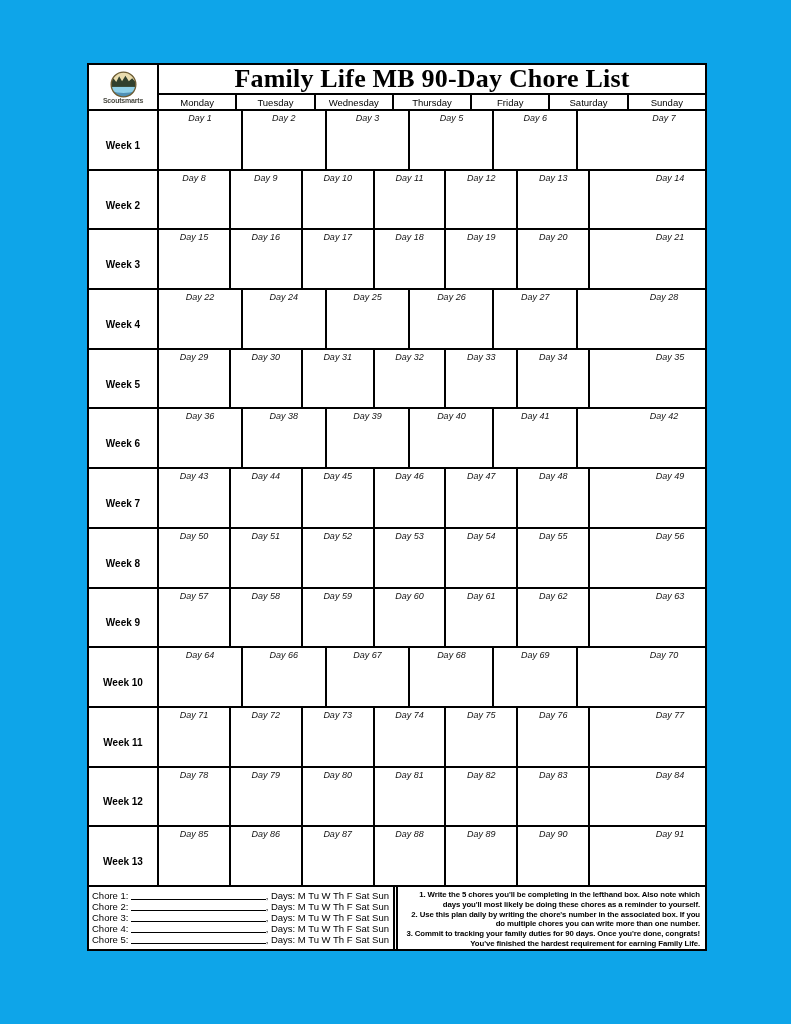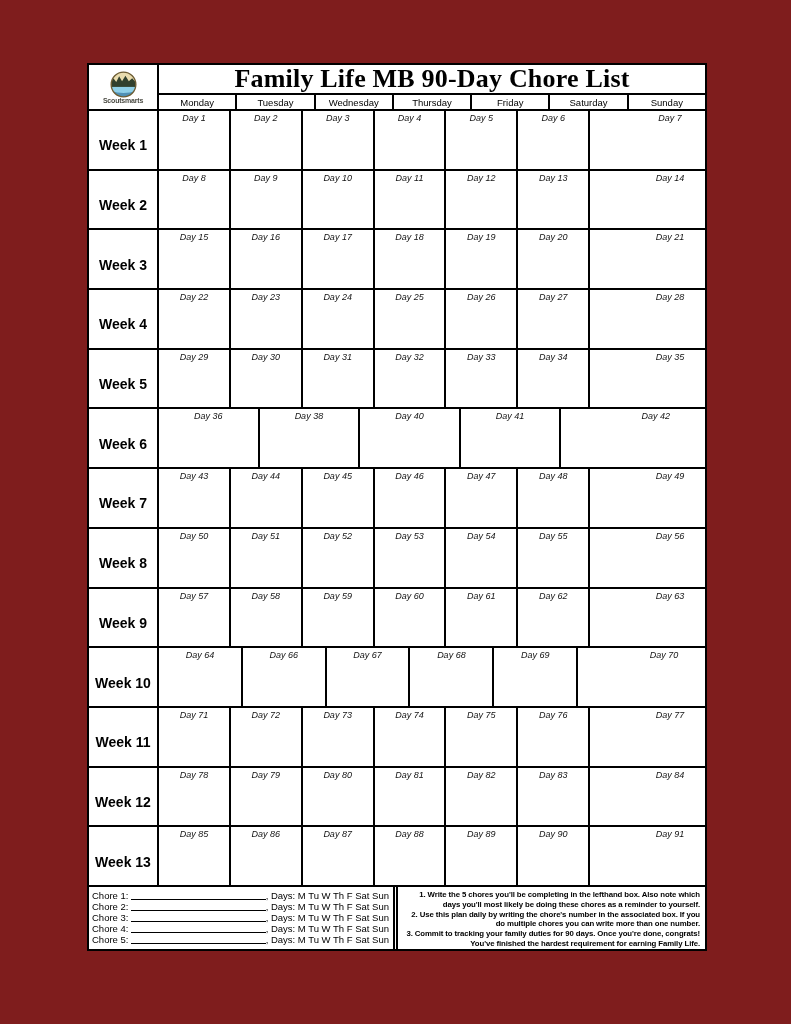--- a/index.html
+++ b/index.html
@@ -8,21 +8,21 @@
     background: #ffffff;
     width: 791px;
     height: 1024px;
     font-family: "Liberation Sans", sans-serif;
     color: #000;
   }
   .page {
     position: relative;
     width: 791px;
     height: 1024px;
-    background: #7f1d1d;
+    background: #0ea5e9;
     overflow: hidden;
   }
   .sheet {
     position: absolute;
     left: 87px;
     top: 63px;
     width: 620px;
     height: 888px;
     border: 2.5px solid #000;
     box-sizing: border-box;
@@ -101,21 +101,21 @@
   .week-label-cell {
     width: 70px;
     flex: 0 0 70px;
     border-right: 2px solid #000;
     box-sizing: border-box;
     display: flex;
     align-items: center;
     justify-content: center;
     padding-top: 11px;
     font-weight: bold;
-    font-size: 14px;
+    font-size: 10px;
   }
   .day-cell {
     flex: 1;
     border-right: 2px solid #000;
     box-sizing: border-box;
     text-align: center;
     padding-top: 2px;
     font-style: italic;
     font-size: 9px;
     color: #111;
@@ -200,21 +200,20 @@
         </div>
       </div>
     </div>
 
     <div class="weeks-body">
         <div class="week-row">
           <div class="week-label-cell">Week 1</div>
           <div class="day-cell">Day 1</div>
           <div class="day-cell">Day 2</div>
           <div class="day-cell">Day 3</div>
-          <div class="day-cell">Day 4</div>
           <div class="day-cell">Day 5</div>
           <div class="day-cell">Day 6</div>
           <div class="day-cell">Day 7</div>
         </div>
         <div class="week-row">
           <div class="week-label-cell">Week 2</div>
           <div class="day-cell">Day 8</div>
           <div class="day-cell">Day 9</div>
           <div class="day-cell">Day 10</div>
           <div class="day-cell">Day 11</div>
@@ -228,41 +227,41 @@
           <div class="day-cell">Day 16</div>
           <div class="day-cell">Day 17</div>
           <div class="day-cell">Day 18</div>
           <div class="day-cell">Day 19</div>
           <div class="day-cell">Day 20</div>
           <div class="day-cell">Day 21</div>
         </div>
         <div class="week-row">
           <div class="week-label-cell">Week 4</div>
           <div class="day-cell">Day 22</div>
-          <div class="day-cell">Day 23</div>
           <div class="day-cell">Day 24</div>
           <div class="day-cell">Day 25</div>
           <div class="day-cell">Day 26</div>
           <div class="day-cell">Day 27</div>
           <div class="day-cell">Day 28</div>
         </div>
         <div class="week-row">
           <div class="week-label-cell">Week 5</div>
           <div class="day-cell">Day 29</div>
           <div class="day-cell">Day 30</div>
           <div class="day-cell">Day 31</div>
           <div class="day-cell">Day 32</div>
           <div class="day-cell">Day 33</div>
           <div class="day-cell">Day 34</div>
           <div class="day-cell">Day 35</div>
         </div>
         <div class="week-row">
           <div class="week-label-cell">Week 6</div>
           <div class="day-cell">Day 36</div>
           <div class="day-cell">Day 38</div>
+          <div class="day-cell">Day 39</div>
           <div class="day-cell">Day 40</div>
           <div class="day-cell">Day 41</div>
           <div class="day-cell">Day 42</div>
         </div>
         <div class="week-row">
           <div class="week-label-cell">Week 7</div>
           <div class="day-cell">Day 43</div>
           <div class="day-cell">Day 44</div>
           <div class="day-cell">Day 45</div>
           <div class="day-cell">Day 46</div>

